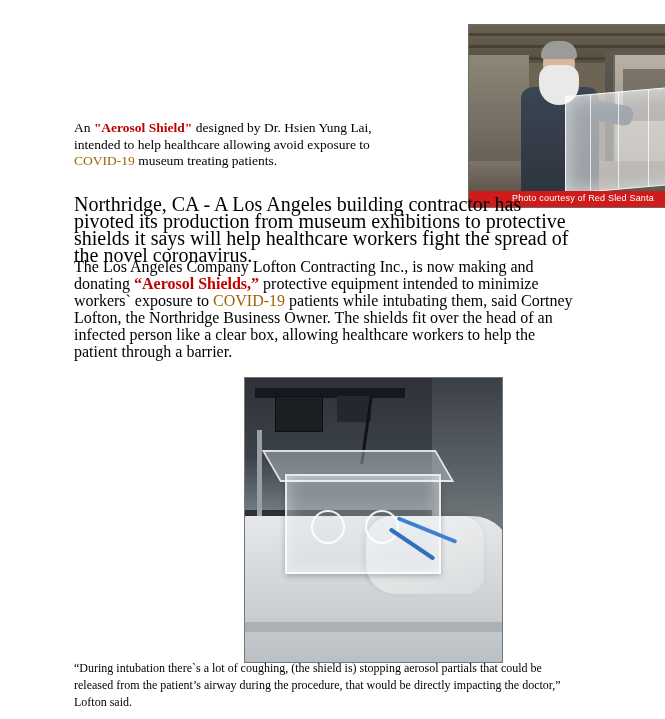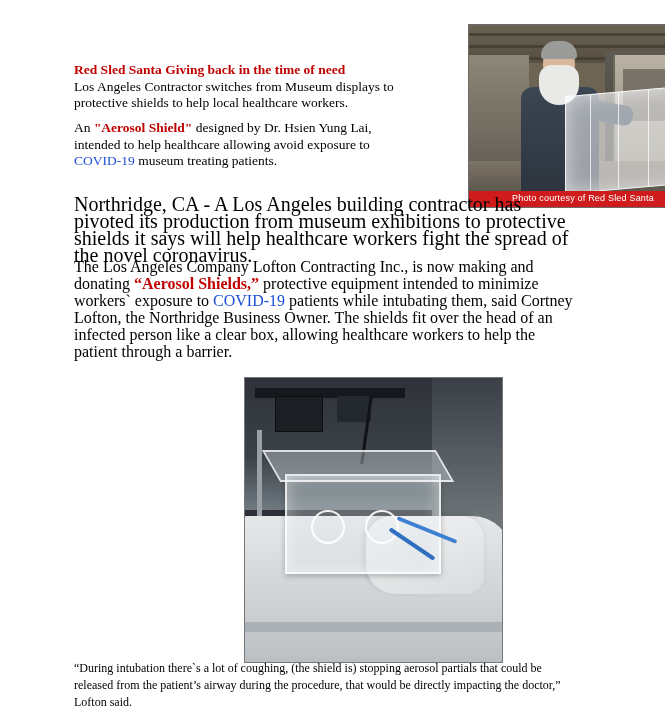--- a/index.html
+++ b/index.html
@@ -162,21 +162,21 @@
   }
   .para-intro {
     position: absolute;
     left: 74px;
     top: 120px;
     width: 330px;
     font-size: 13.5px;
     line-height: 16.5px;
     margin: 0;
   }
-  .red { color: #1d4ed8; }
+  .red { color: #a16207; }
   .red-b { color: #c00000; font-weight: bold; }
 
   
   .body-1 {
     position: absolute;
     left: 74px;
     top: 196px;
     width: 508px;
     font-size: 20px;
     line-height: 17px;
@@ -335,24 +335,20 @@
       <div class="person-beard"></div>
       <div class="shield-wrap">
         <div class="fold" style="left:24px"></div>
         <div class="fold" style="left:52px"></div>
         <div class="fold" style="left:82px"></div>
       </div>
     </div>
     <figcaption class="photo-caption">Photo courtesy of Red Sled Santa</figcaption>
   </figure>
 
-  <div class="headline-block">
-    <p class="headline">Red Sled Santa Giving back in the time of need</p>
-    <p class="subhead">Los Angeles Contractor switches from Museum displays to protective shields to help local healthcare workers.</p>
-  </div>
 
   <p class="para-intro"><span>An </span><span class="red-b">"Aerosol Shield"</span><span> designed by Dr. Hsien Yung Lai, intended to help healthcare allowing avoid exposure to </span><span class="red">COVID-19</span><span> museum treating patients.</span></p>
 
   <p class="body-1">Northridge, CA - A Los Angeles building contractor has pivoted its production from museum exhibitions to protective shields it says will help healthcare workers fight the spread of the novel coronavirus.</p>
 
   <p class="body-2"><span>The Los Angeles Company Lofton Contracting Inc., is now making and donating </span><span class="red-b">“Aerosol Shields,”</span><span> protective equipment intended to minimize workers` exposure to </span><span class="red">COVID-19</span><span> patients while intubating them, said Cortney Lofton, the Northridge Business Owner. The shields fit over the head of an infected person like a clear box, allowing healthcare workers to help the patient through a barrier.</span></p>
 
   <figure class="photo-mid">
     <div class="room-wall"></div>
     <div class="room-wall-right"></div>

